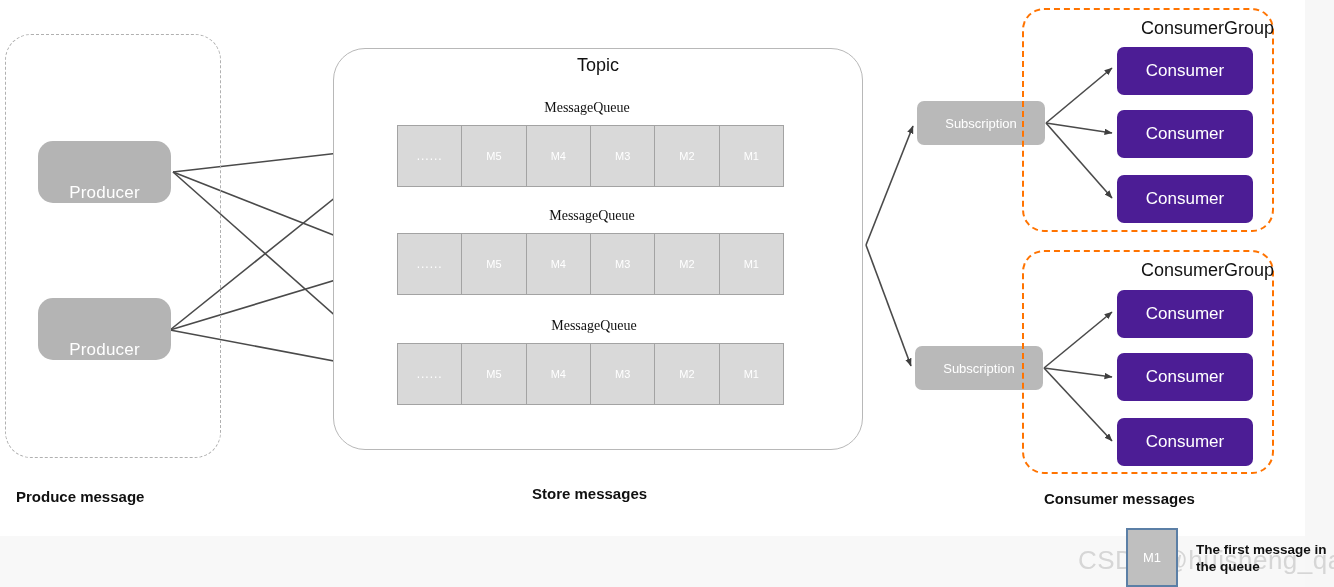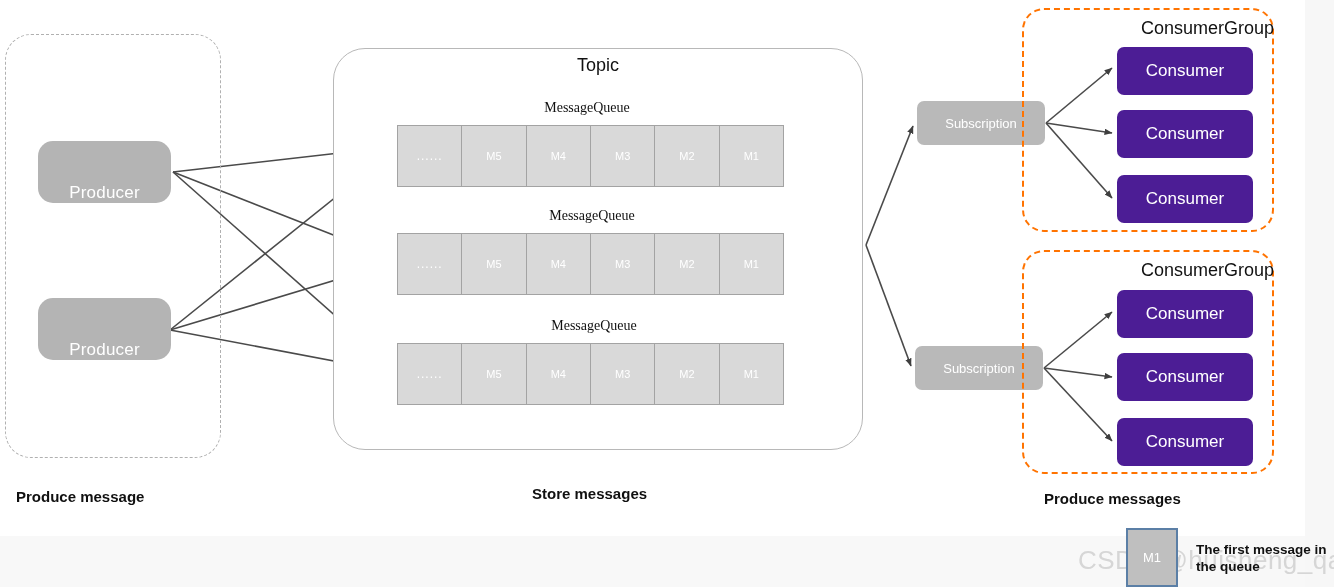--- a/index.html
+++ b/index.html
@@ -345,21 +345,21 @@
   </div>
   <div class="consumer-box c5">
     <span>Consumer</span>
   </div>
   <div class="consumer-box c6">
     <span>Consumer</span>
   </div>
 
   <div class="section-caption cap-produce">Produce message</div>
   <div class="section-caption cap-store">Store messages</div>
-  <div class="section-caption cap-consume">Produce messages</div>
+  <div class="section-caption cap-consume">Consumer messages</div>
 
   <div class="watermark">CSDN @huisheng_qaq</div>
   <div class="legend-box">
     <span>M1</span>
   </div>
   <div class="legend-text">The first message in the queue</div>
 
 </div>
 
 </body></html>

